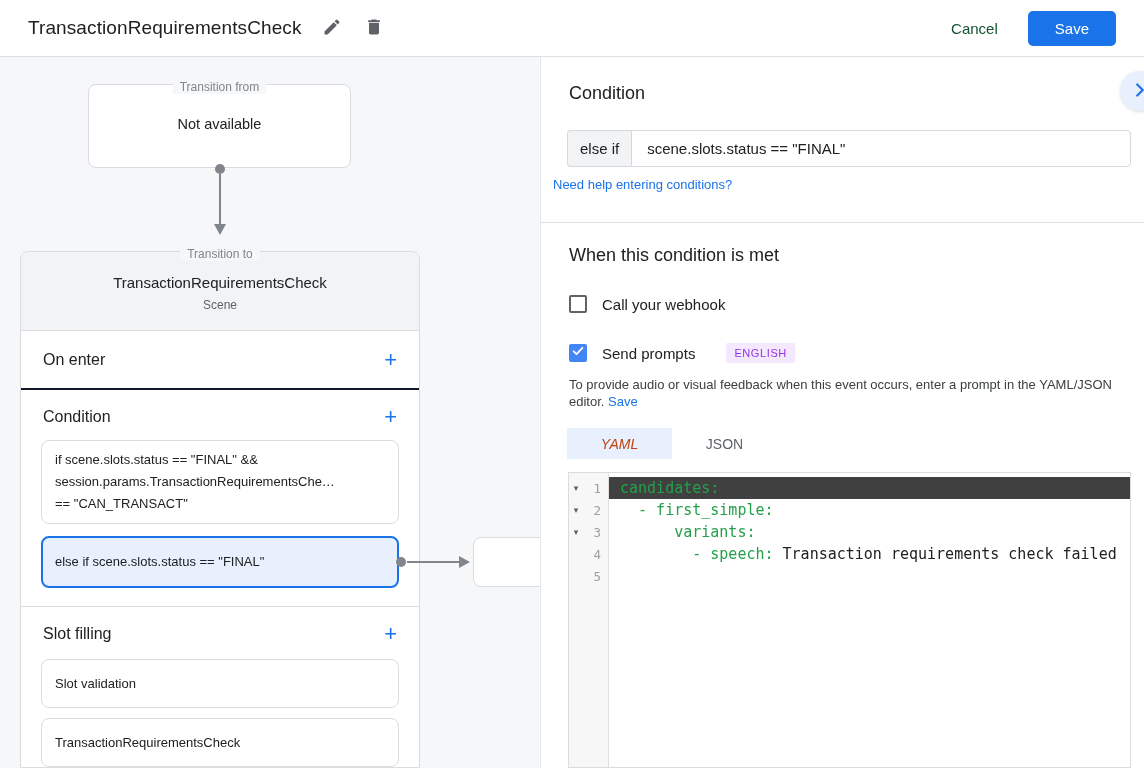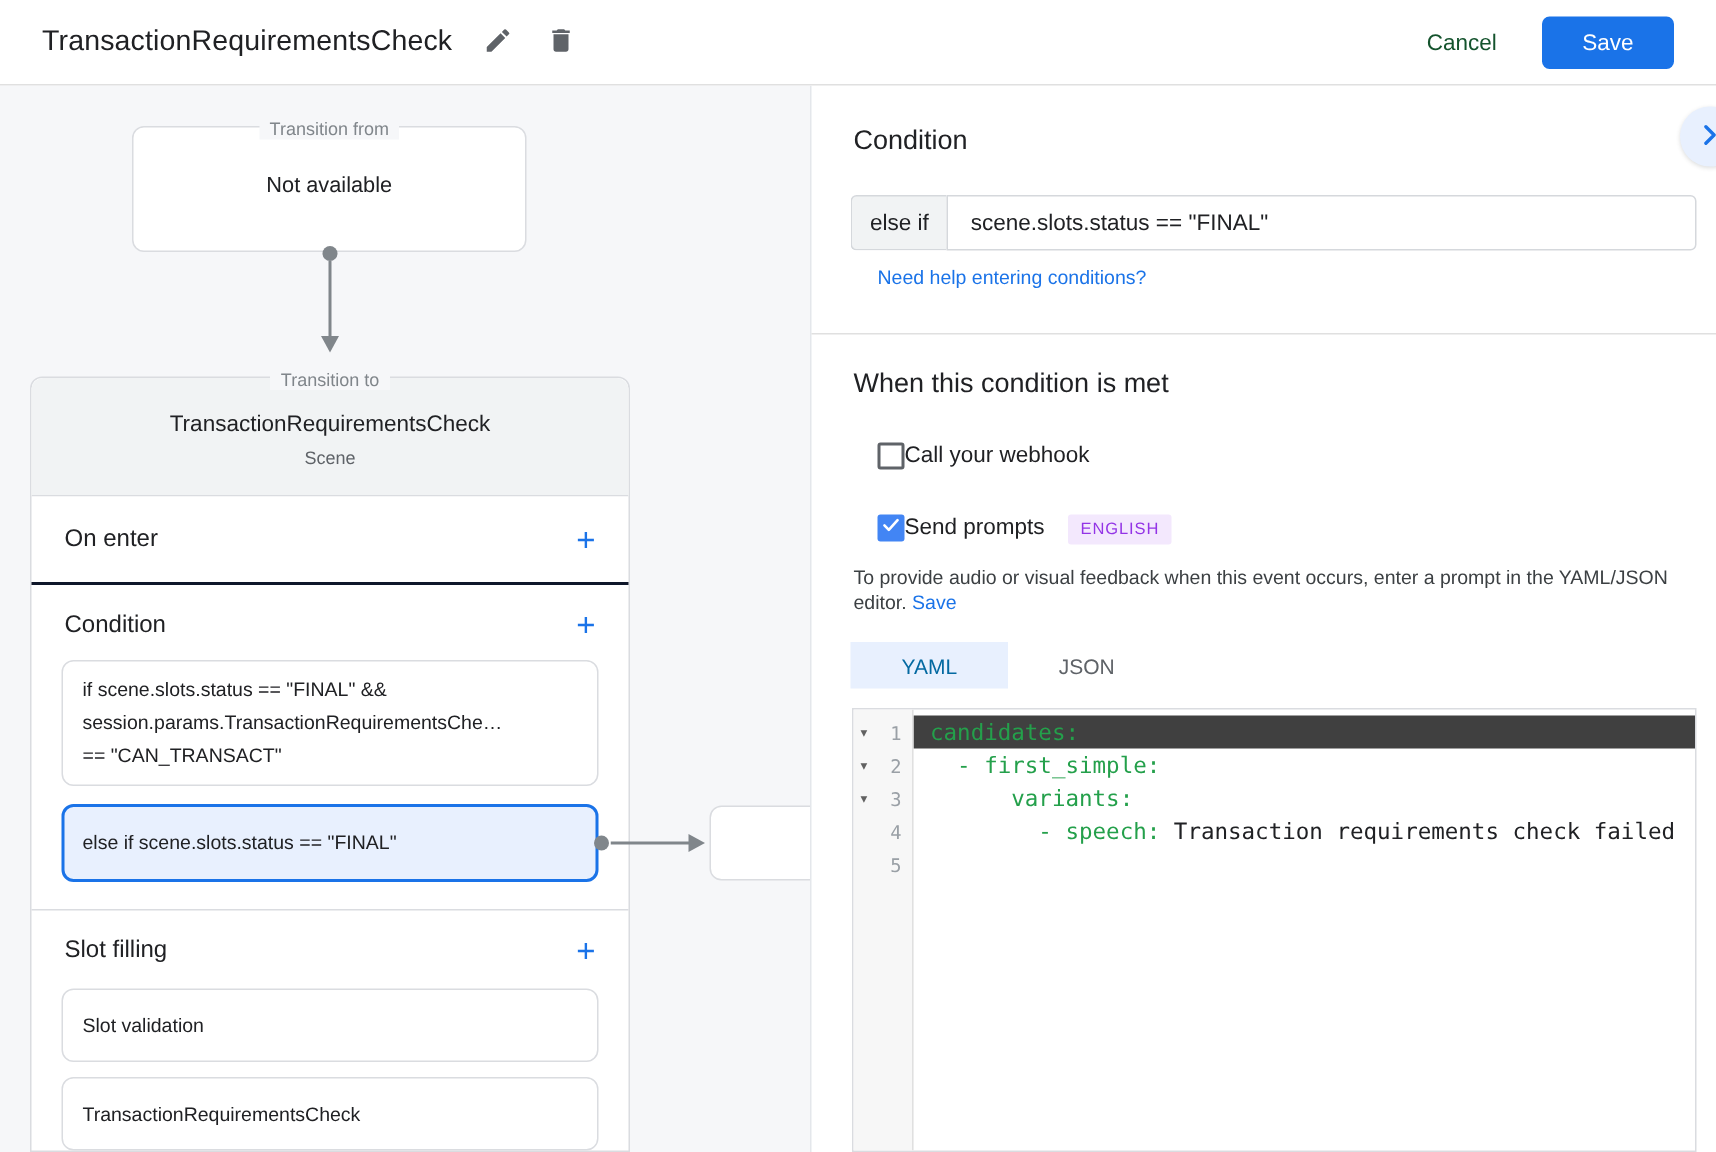--- a/index.html
+++ b/index.html
@@ -61,40 +61,40 @@
     border-left:1px solid #e4e7eb; z-index:10; }
   .p-title { position:absolute; left:28px; top:26px; font-size:18px; font-weight:400; color:#202124; }
   .collapse-btn { position:absolute; left:579px; top:14px; width:40px; height:40px; border-radius:50%;
     background:#e8f0fe; border:none; cursor:pointer; display:flex; align-items:center; justify-content:center;
     box-shadow:0 1px 3px rgba(60,64,67,.18); }
   .cond-row { position:absolute; left:26px; top:73px; width:564px; height:37px; display:flex; }
   .elseif-label { background:#f1f3f4; border:1px solid #d5d8dc; border-right:none; border-radius:4px 0 0 4px;
     display:flex; align-items:center; padding:0 12px; font-size:15px; color:#202124; }
   .cond-input { flex:1; border:1px solid #d5d8dc; border-radius:0 4px 4px 0; padding:0 15px;
     font-size:15px; color:#202124; font-family:inherit; outline:none; background:#fff; }
-  .help-link { position:absolute; left:44px; top:120px; font-size:13px; color:#1a73e8;
+  .help-link { position:absolute; left:12px; top:120px; font-size:13px; color:#1a73e8;
     text-decoration:none; cursor:pointer; }
   .p-divider { position:absolute; left:0; right:0; top:165px; border-top:1px solid #e0e0e0; }
   .when-title { position:absolute; left:28px; top:188px; font-size:18px; font-weight:400; }
-  .check-row { position:absolute; left:44px; display:flex; }
+  .check-row { position:absolute; left:28px; display:flex; align-items:center; gap:15px; }
   .checkbox { width:18px; height:18px; border:2px solid #5f6368; border-radius:2px; background:#fff;
     cursor:pointer; flex:none; }
   .checkbox.checked { border:none; background:#4285f4; display:flex; align-items:center; justify-content:center; }
   .check-label { font-size:15px; font-weight:500; color:#202124; }
   .lang-badge { margin-left:16px; background:#f3e8fd; color:#9334e6; font-size:11px; font-weight:500;
     letter-spacing:.6px; padding:4px 8px; border-radius:2px; }
   .desc { position:absolute; left:28px; top:319px; width:572px; font-size:13px; line-height:17px; color:#3c4043; }
   .desc .dline { display:block; }
   .desc .dline2 { display:inline; }
   .desc a { color:#1a73e8; text-decoration:none; cursor:pointer; }
   .tabs { position:absolute; left:26px; top:371px; display:flex; }
   .tab { width:105px; height:31px; display:flex; align-items:center; justify-content:center;
     font-size:14px; font-weight:500; color:#5f6368; background:none; border:none; cursor:pointer;
     font-family:inherit; }
-  .tab.active { background:#e8f0fe; color:#0369a1; }
+  .tab.active { background:#e8f0fe; color:#c2410c;font-style:italic; }
 
   
   .editor { position:absolute; left:27px; top:415px; width:563px; bottom:0;
     border:1px solid #dadce0; display:flex; background:#fff; overflow:hidden; }
   .gutter { width:40px; background:#f7f7f7; border-right:1px solid #e0e0e0; padding-top:4px; flex:none; }
   .g-row { height:22px; display:flex; align-items:center; }
   .fold { width:14px; text-align:center; font-size:9px; color:#616161; cursor:pointer;
     background:none; border:none; padding:0; line-height:22px; }
   .lnum { flex:1; text-align:right; padding-right:7px; font-size:12.5px; color:#9aa0a6;
     font-family:"DejaVu Sans Mono","Liberation Mono",monospace; }

